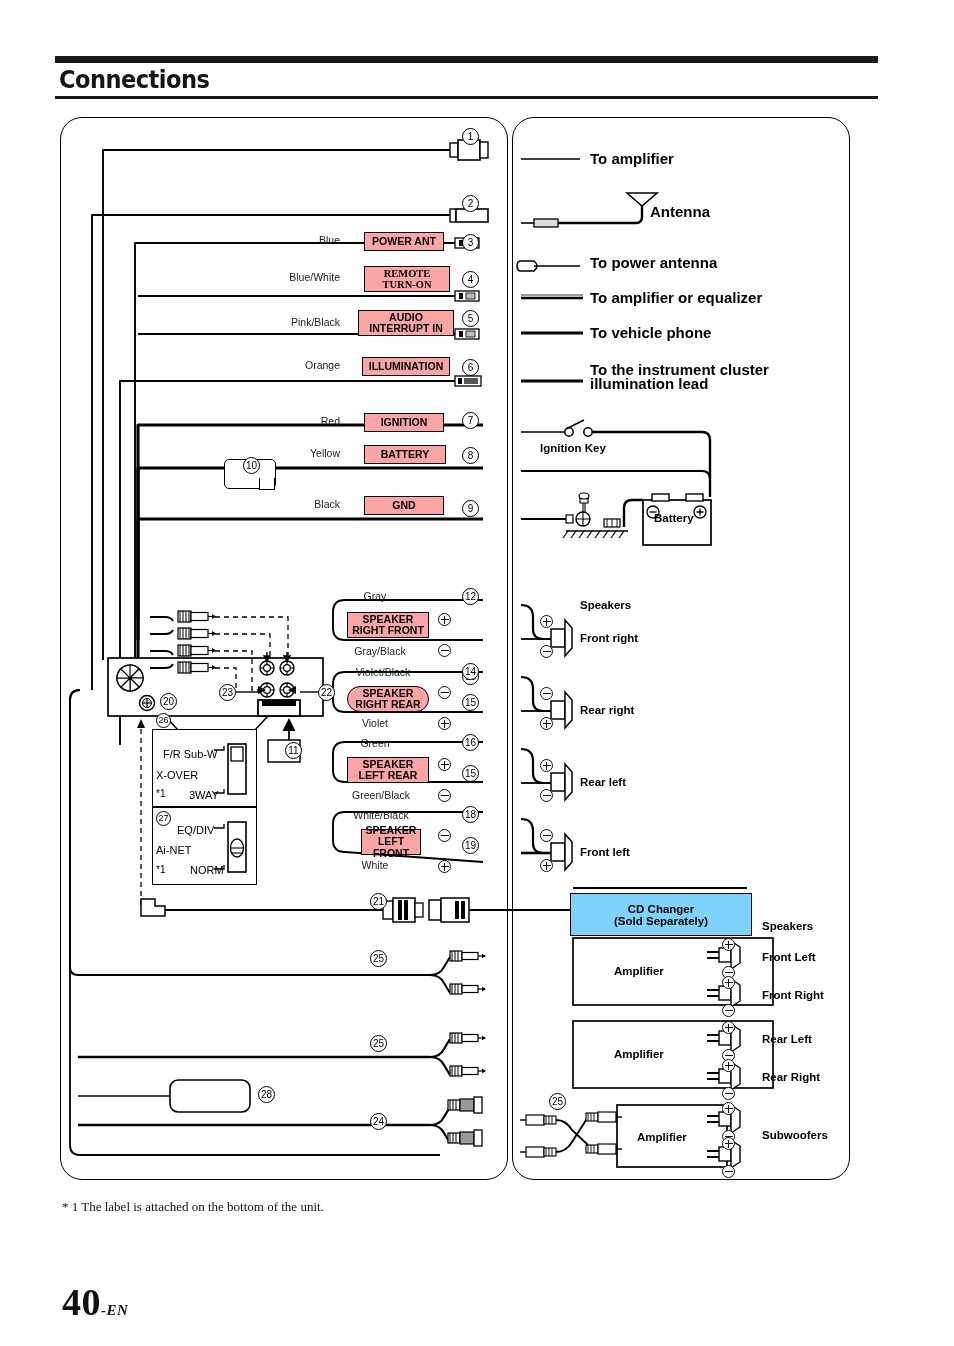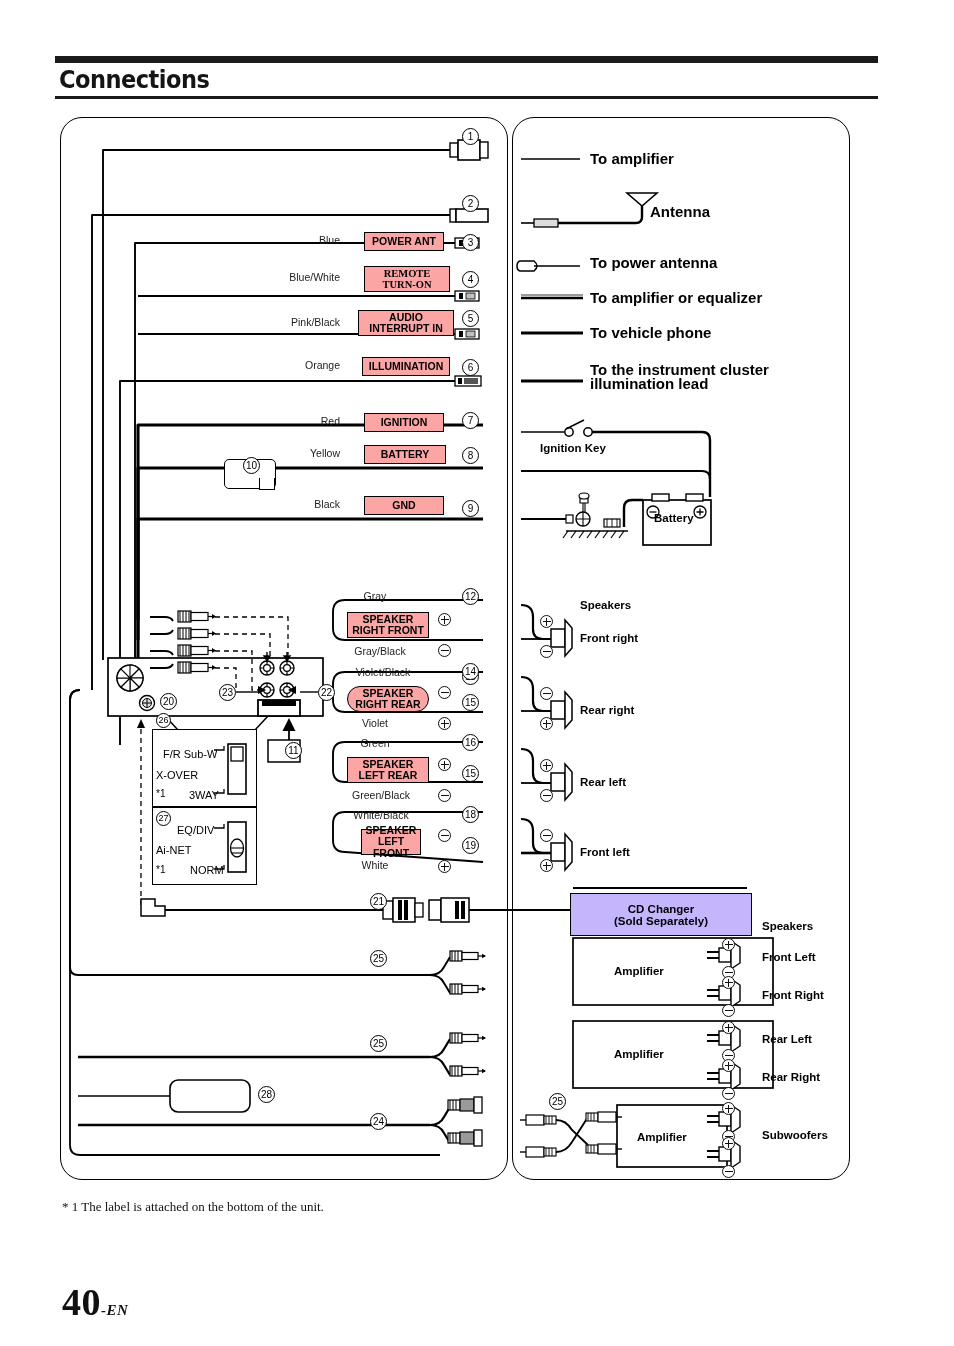--- a/index.html
+++ b/index.html
@@ -649,21 +649,21 @@
 
   <div class="pm plus" style="left:540px;top:615px;"></div>
   <div class="pm" style="left:540px;top:645px;"></div>
   <div class="pm" style="left:540px;top:687px;"></div>
   <div class="pm plus" style="left:540px;top:717px;"></div>
   <div class="pm plus" style="left:540px;top:759px;"></div>
   <div class="pm" style="left:540px;top:789px;"></div>
   <div class="pm" style="left:540px;top:829px;"></div>
   <div class="pm plus" style="left:540px;top:859px;"></div>
 
-  <div style="position:absolute;left:570px;top:893px;width:180px;height:41px;border:1.6px solid #000;background:#c4b5fd;display:flex;flex-direction:column;align-items:center;justify-content:center;">
+  <div style="position:absolute;left:570px;top:893px;width:180px;height:41px;border:1.6px solid #000;background:#7dd3fc;display:flex;flex-direction:column;align-items:center;justify-content:center;">
     <div class="bold11">CD Changer</div>
     <div class="bold11">(Sold Separately)</div>
   </div>
 
   <div class="t bold11" style="left:762px;top:920px;">Speakers</div>
 
   <div class="t bold11" style="left:614px;top:965px;">Amplifier</div>
   <div class="t bold11" style="left:762px;top:951px;">Front Left</div>
   <div class="t bold11" style="left:762px;top:989px;">Front Right</div>
 

